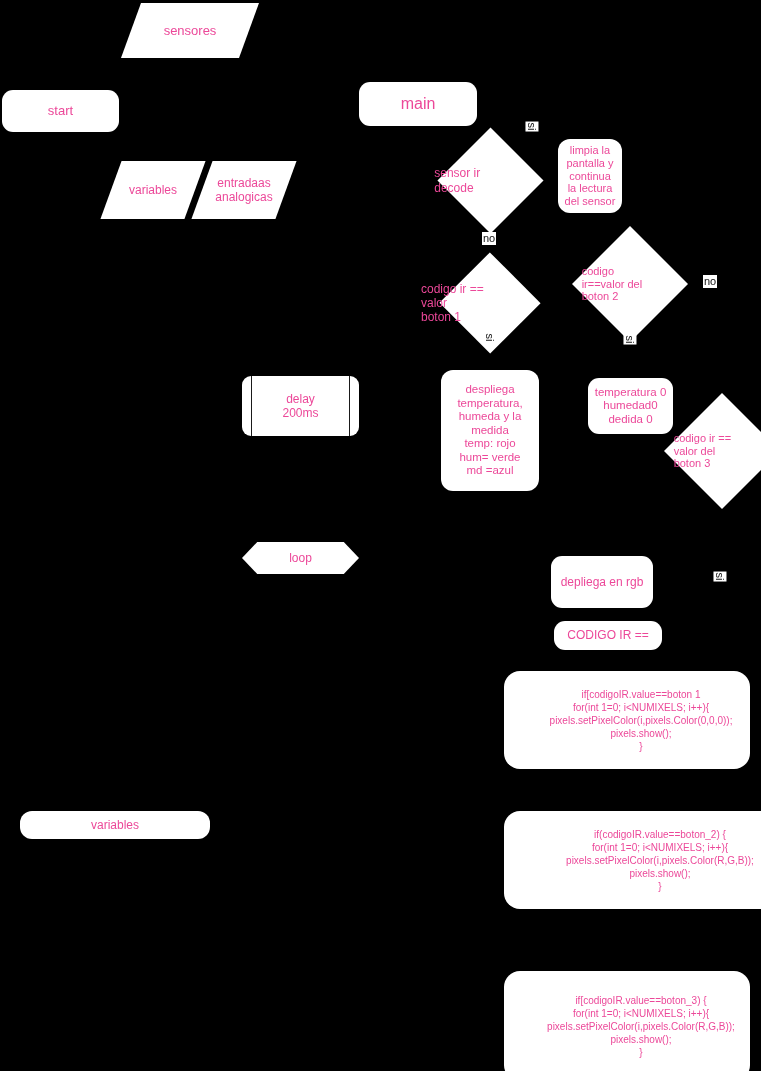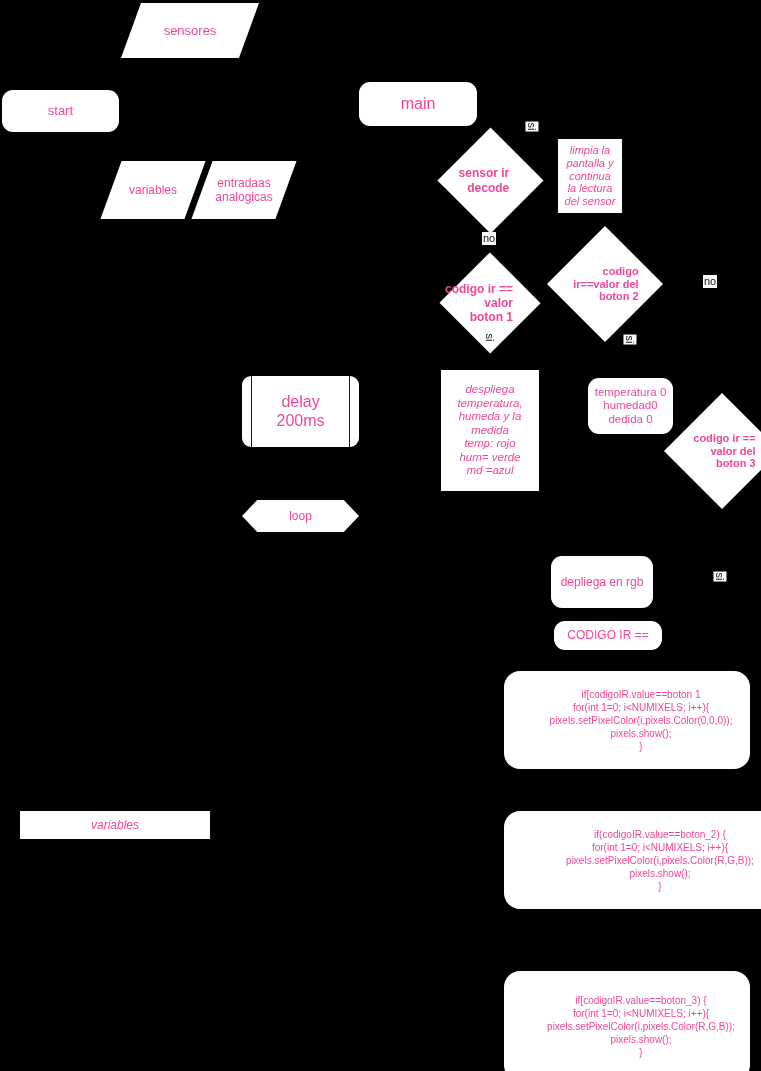--- a/index.html
+++ b/index.html
@@ -26,21 +26,21 @@
     text-align: center;
     line-height: 1.18;
     white-space: pre-line;
     overflow: visible;
   }
   
   .rounded { border-radius: 11px; }
   .rounded-sm { border-radius: 9px; }
   .rounded-lg { border-radius: 16px; }
   
-  .sharp { border-radius: 0; font-style: italic; }
+  .sharp { border-radius: 12px; }
 
   
   .para {
     background: transparent;
   }
   .para .para-bg {
     position: absolute;
     inset: 0;
     background: #ffffff;
     transform: skewX(-20deg);
@@ -59,39 +59,38 @@
     position: absolute;
     inset: 0;
     background: #ffffff;
     transform: rotate(45deg);
   }
   .diamond .dia-txt {
     position: relative;
     z-index: 2;
     width: 150%;
     left: -25%;
-    text-align: right;
-    font-weight: bold;
+    text-align: left;
   }
 
   
   .predef { background: #ffffff; }
   .predef .bar {
     position: absolute;
     top: 0;
     bottom: 0;
     width: 1px;
     background: #1a1a1a;
   }
   .predef .bar.l { left: 9px; }
   .predef .bar.r { right: 9px; }
   .predef .predef-txt { position: relative; z-index: 2; width: 100%; }
 
   
-  .hexa { background: transparent; }
+  .hexa { background: transparent; margin-top: 42px; }
   .hexa .hex-bg {
     position: absolute;
     inset: 0;
     background: #ffffff;
     clip-path: polygon(13% 0, 87% 0, 100% 50%, 87% 100%, 13% 100%, 0 50%);
   }
   .hexa .hex-txt { position: relative; z-index: 2; width: 100%; }
 
   
   .edge-label {
@@ -155,34 +154,34 @@
   </div>
 
   <div class="edge-label" style="left:482px; top:232px;">no</div>
 
   <div class="node diamond" style="left:444px; top:272px; width:92px; height:62px; font-size:12px;">
     <div class="dia-bg" style="transform: rotate(45deg) scale(0.78,1.15);"></div>
     <div class="dia-txt">codigo ir == valor
 boton 1</div>
   </div>
 
-  <div class="node diamond" style="left:564px; top:243px; width:82px; height:82px; font-size:11px;">
+  <div class="node diamond" style="left:589px; top:243px; width:82px; height:82px; font-size:11px;">
     <div class="dia-bg"></div>
     <div class="dia-txt" style="width:118%; left:-9%;">codigo
 ir==valor del
 boton 2</div>
   </div>
 
   <div class="edge-label" style="left:703px; top:275px;">no</div>
 
   <div class="edge-label rot-si" style="left:485px; top:331px;">si</div>
 
   <div class="edge-label rot-si" style="left:625px; top:333px;">si</div>
 
-  <div class="node predef rounded-sm" style="left:242px; top:376px; width:117px; height:71px; font-size:16px;">
+  <div class="node predef rounded-sm" style="left:242px; top:376px; width:117px; height:60px; font-size:12px;">
     <div class="bar l"></div>
     <div class="bar r"></div>
     <div class="predef-txt">delay
 200ms</div>
   </div>
 
   <div class="node sharp" style="left:441px; top:370px; width:98px; height:121px; font-size:11.5px;">
     <span>despliega
 temperatura,
 humeda y la

